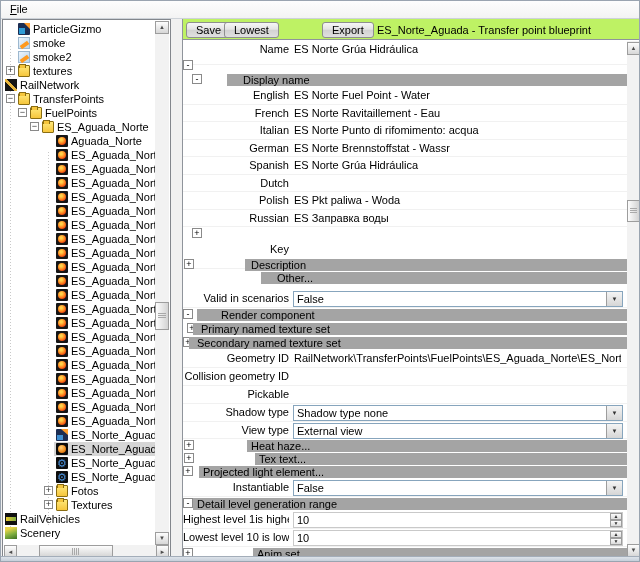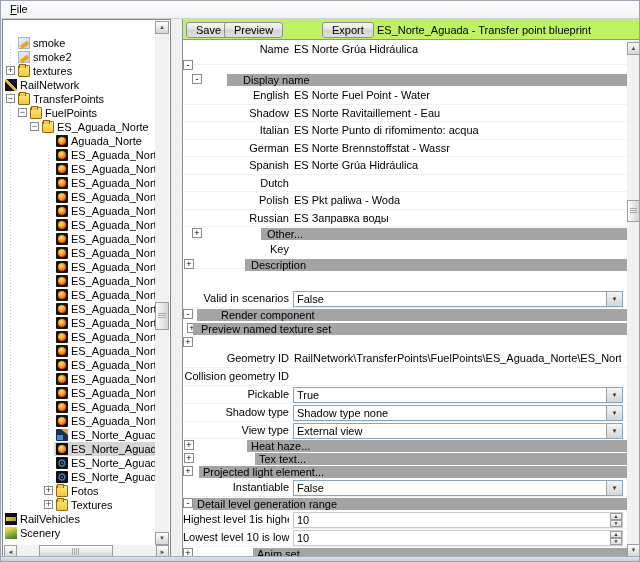--- a/index.html
+++ b/index.html
@@ -101,20 +101,24 @@
 <div id="window">
 
   <div class="menubar">
     <span class="menu-item"><u>F</u><span>ile</span></span>
   </div>
 
   <div class="treepanel">
     <div class="treeview" id="treeview">
         <div class="guide" style="left: 7px; top: 26px; height: 486px;"></div>
         <div class="guide" style="left: 45px; top: 132px; height: 373px;"></div>
+        <div class="tree-row" style="top: 2px;">
+          <div class="ticon i-particle" style="left: 15px;"></div>
+          <div class="tlabel" style="left: 28px; right: 0px;">ParticleGizmo</div>
+        </div>
         <div class="tree-row" style="top: 16px;">
           <div class="ticon i-smoke" style="left: 15px;"></div>
           <div class="tlabel" style="left: 28px; right: 0px;">smoke</div>
         </div>
         <div class="tree-row" style="top: 30px;">
           <div class="ticon i-smoke" style="left: 15px;"></div>
           <div class="tlabel" style="left: 28px; right: 0px;">smoke2</div>
         </div>
         <div class="tree-row" style="top: 44px;">
           <div class="expander" style="left: 3px;">+</div>
@@ -272,21 +276,21 @@
     <div class="sb-btn" style="left:1px;top:525px;width:13px;height:13px;line-height:12px;">◄</div>
     <div class="sb-btn" style="left:153px;top:525px;width:13px;height:13px;line-height:12px;">►</div>
     <div class="sb-thumb h" style="left:36px;top:525px;width:74px;height:13px;">
         <span class="grip h"></span>
       </div>
   </div>
 
   <div class="rightpanel">
     <div class="toolbar">
       <span class="btn" style="left:3px;">Save</span>
-      <span class="btn" style="left:41px;">Preview</span>
+      <span class="btn" style="left:41px;">Lowest</span>
       <span class="btn" style="left:139px;">Export</span>
       <span class="paneltitle">ES_Norte_Aguada - Transfer point blueprint</span>
     </div>
     <div class="grid">
       <div class="gridrows" id="gridrows">
           <div class="grow field" style="top: 0px; height: 24px;">
             <div class="glabel">Name</div>
             <div class="gval">ES Norte Grúa Hidráulica</div>
           </div>
           <div class="grow section" style="top: 18px; height: 14px;">
@@ -294,21 +298,21 @@
           </div>
           <div class="grow section" style="top: 32px; height: 14px;">
             <div class="gtoggle" style="left: 9px;">-</div>
             <div class="gbar" style="left: 44px; padding-left: 16px; background: rgb(164, 164, 164);">Display name</div>
           </div>
           <div class="grow field" style="top: 46px; height: 18px;">
             <div class="glabel">English</div>
             <div class="gval">ES Norte Fuel Point - Water</div>
           </div>
           <div class="grow field" style="top: 64px; height: 17px;">
-            <div class="glabel">Shadow</div>
+            <div class="glabel">French</div>
             <div class="gval">ES Norte Ravitaillement - Eau</div>
           </div>
           <div class="grow field" style="top: 99px; height: 17px;">
             <div class="glabel">German</div>
             <div class="gval">ES Norte Brennstoffstat - Wassr</div>
           </div>
           <div class="grow field" style="top: 81px; height: 18px;">
             <div class="glabel">Italian</div>
             <div class="gval">ES Norte Punto di rifomimento: acqua</div>
           </div>
@@ -322,21 +326,21 @@
           <div class="grow field" style="top: 151px; height: 18px;">
             <div class="glabel">Polish</div>
             <div class="gval">ES Pkt paliwa - Woda</div>
           </div>
           <div class="grow field" style="top: 169px; height: 17px;">
             <div class="glabel">Russian</div>
             <div class="gval">ES Заправка воды</div>
           </div>
           <div class="grow section" style="top: 186px; height: 14px;">
             <div class="gtoggle" style="left: 9px;">+</div>
-            <div class="gbar" style="left: 78px; padding-left: 6px; background: rgb(164, 164, 164);">Other...</div>
+            <div class="gbar" style="left: 78px; padding-left: 16px; background: rgb(164, 164, 164); margin-top: 44px;">Other...</div>
           </div>
           <div class="grow field" style="top: 200px; height: 28px;">
             <div class="glabel">Key</div>
             <div class="gval"></div>
           </div>
           <div class="grow section" style="top: 217px; height: 14px;">
             <div class="gtoggle" style="left: 1px;">+</div>
             <div class="gbar" style="left: 62px; padding-left: 6px; background: rgb(164, 164, 164);">Description</div>
           </div>
           <div class="grow field" style="top: 249px; height: 18px;">
@@ -345,39 +349,36 @@
               <div class="ctext">False</div>
               <div class="carrow">▼</div>
             </div>
           </div>
           <div class="grow section" style="top: 267px; height: 14px;">
             <div class="gtoggle" style="left: 0px;">-</div>
             <div class="gbar" style="left: 14px; padding-left: 24px; background: rgb(164, 164, 164);">Render component</div>
           </div>
           <div class="grow section" style="top: 281px; height: 14px;">
             <div class="gtoggle" style="left: 4px;">+</div>
-            <div class="gbar" style="left: 10px; padding-left: 8px; background: rgb(164, 164, 164);">Preview named texture set</div>
+            <div class="gbar" style="left: 10px; padding-left: 8px; background: rgb(164, 164, 164);">Primary named texture set</div>
           </div>
           <div class="grow section" style="top: 295px; height: 14px;">
             <div class="gtoggle" style="left: 0px;">+</div>
+            <div class="gbar" style="left: 6px; padding-left: 8px; background: rgb(164, 164, 164);">Secondary named texture set</div>
           </div>
           <div class="grow field" style="top: 309px; height: 18px;">
             <div class="glabel">Geometry ID</div>
             <div class="gval">RailNetwork\TransferPoints\FuelPoints\ES_Aguada_Norte\ES_Norte_Aguada.IGS</div>
           </div>
           <div class="grow field" style="top: 327px; height: 18px;">
             <div class="glabel">Collision geometry ID</div>
             <div class="gval"></div>
           </div>
           <div class="grow field" style="top: 345px; height: 18px;">
             <div class="glabel">Pickable</div>
-            <div class="combo">
-              <div class="ctext">True</div>
-              <div class="carrow">▼</div>
-            </div>
           </div>
           <div class="grow field" style="top: 363px; height: 18px;">
             <div class="glabel">Shadow type</div>
             <div class="combo">
               <div class="ctext">Shadow type none</div>
               <div class="carrow">▼</div>
             </div>
           </div>
           <div class="grow field" style="top: 381px; height: 17px;">
             <div class="glabel">View type</div>

